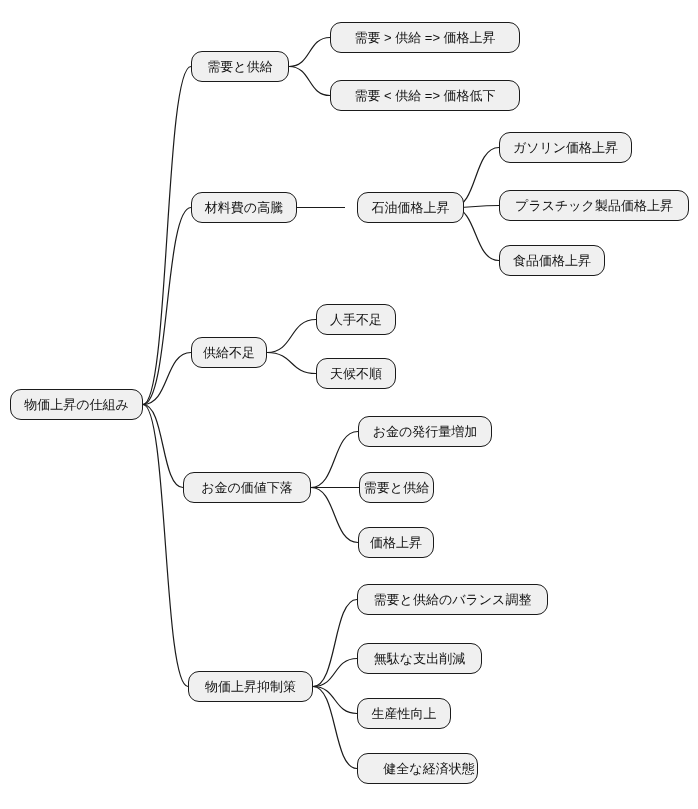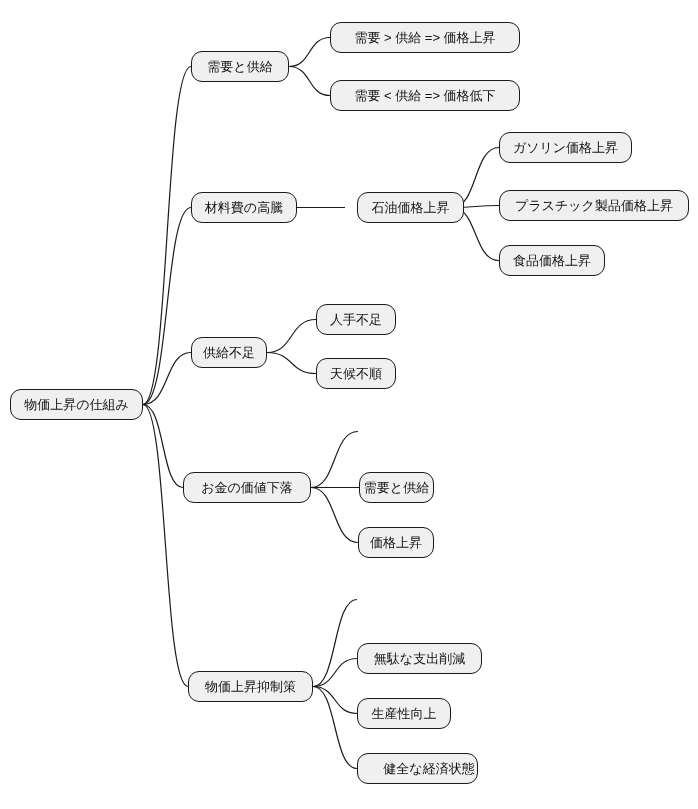--- a/index.html
+++ b/index.html
@@ -80,21 +80,23 @@
   <div class="node" style="left:345px; top:192px; width:107px;margin-left:12px;">石油価格上昇</div>
   <div class="node" style="left:499px; top:132px; width:133px;">ガソリン価格上昇</div>
   <div class="node" style="left:499px; top:190px; width:190px;">プラスチック製品価格上昇</div>
   <div class="node" style="left:499px; top:245px; width:106px;border-radius:11px;">食品価格上昇</div>
 
   <div class="node" style="left:191px; top:337px; width:76px;">供給不足</div>
   <div class="node" style="left:316px; top:304px; width:80px;">人手不足</div>
   <div class="node" style="left:316px; top:358px; width:80px;">天候不順</div>
 
   <div class="node" style="left:183px; top:472px; width:128px;">お金の価値下落</div>
+  <div class="node" style="left:358px; top:416px; width:134px;">お金の発行量増加</div>
   <div class="node" style="left:359px; top:472px; width:75px;">需要と供給</div>
   <div class="node" style="left:358px; top:527px; width:76px;">価格上昇</div>
 
   <div class="node" style="left:188px; top:671px; width:125px;">物価上昇抑制策</div>
+  <div class="node" style="left:357px; top:584px; width:191px;">需要と供給のバランス調整</div>
   <div class="node" style="left:357px; top:643px; width:125px;">無駄な支出削減</div>
   <div class="node" style="left:357px; top:698px; width:94px;">生産性向上</div>
   <div class="node" style="left:357px; top:753px; width:121px;padding-left:23px;">健全な経済状態</div>
 
 </div>
 
 </body></html>

